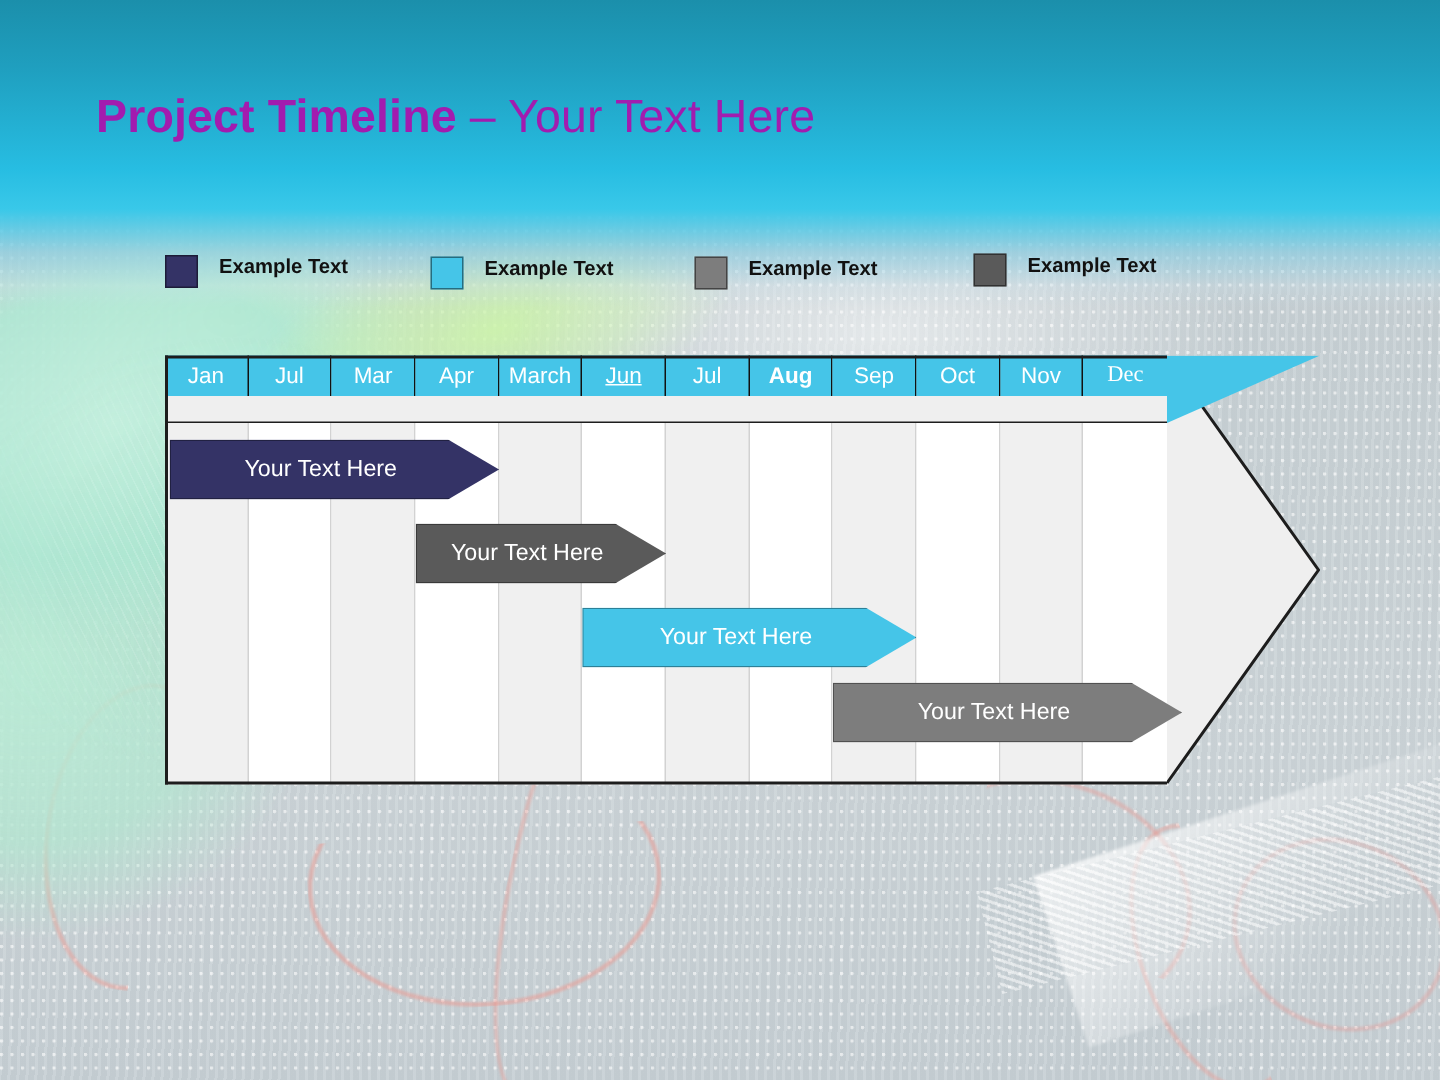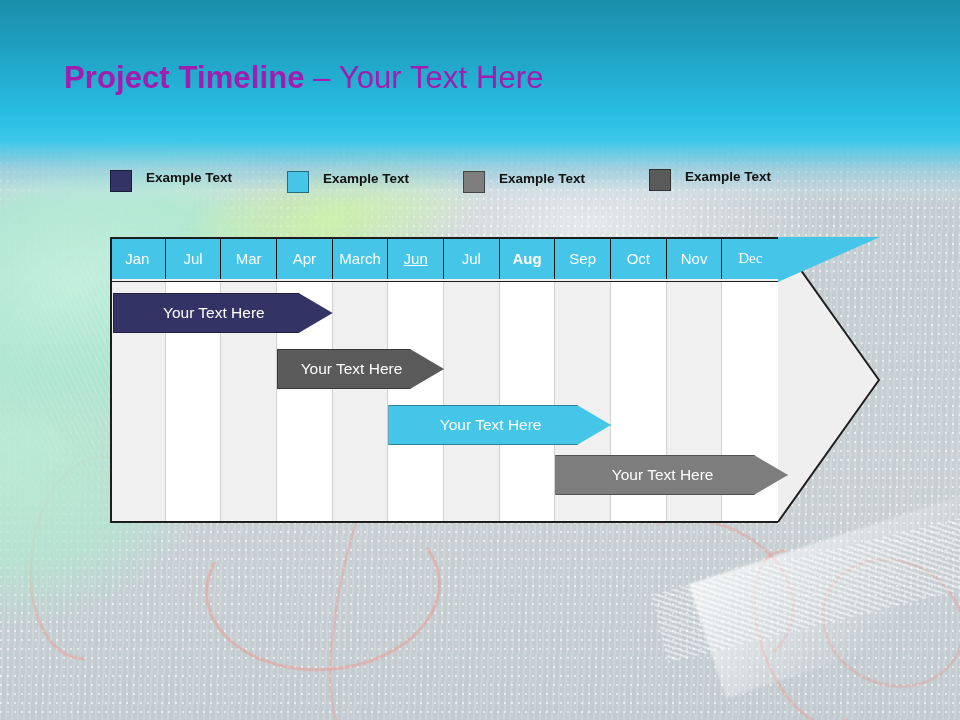--- a/index.html
+++ b/index.html
@@ -130,21 +130,21 @@
     position:absolute;left:0;top:0;width:770px;height:286px;
     background:#efefef;
     clip-path:polygon(0 0, 668px 0, 668px 0, 770px 143px, 668px 286px, 0 286px);
   }
   .bigarrow-outline{
     position:absolute;left:0;top:0;width:770px;height:286px;
     pointer-events:none;
   }
 
   .hdr{
-    position:absolute;left:0;top:0;height:42px;width:668px;
+    position:absolute;left:0;top:0;height:27px;width:668px;
     display:flex;
   }
   .hdr .cell{
     flex:1 0 auto;background:#45c5e8;
     border-right:1px solid #111;
     box-sizing:border-box;
     display:flex;align-items:center;justify-content:center;
     color:#ffffff;font-size:15px;
   }
   .hdr .cell:last-child{border-right:none;font-family:Liberation Serif, serif;}

